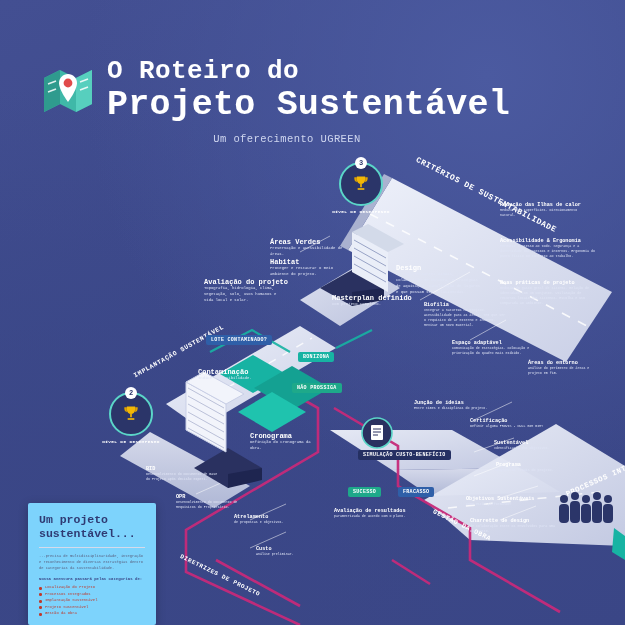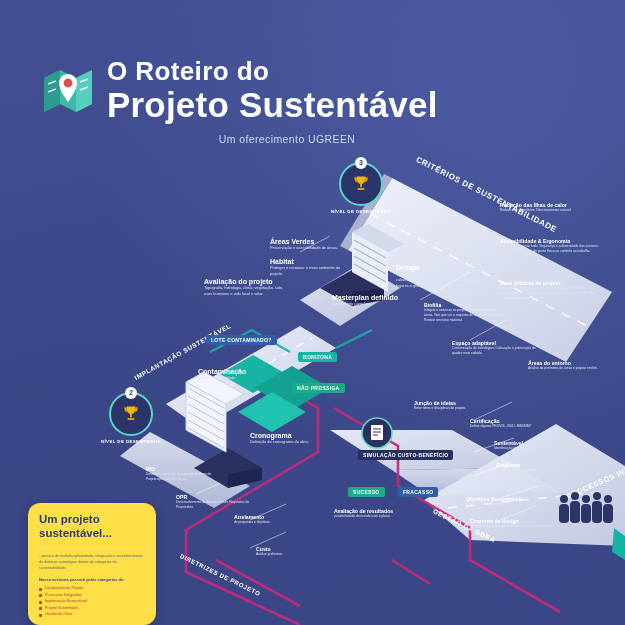--- a/index.html
+++ b/index.html
@@ -3,21 +3,21 @@
 <meta charset="utf-8">
 <style>
   html,body{margin:0;padding:0;}
   body{
     width:625px;height:625px;overflow:hidden;
     background:#3f4c8c;
     font-family:"Liberation Sans", sans-serif;
     color:#ffffff;
     position:relative;
   }
-  #stage{position:absolute;inset:0;overflow:hidden;}
+  #stage{position:absolute;inset:0;overflow:hidden;font-family:Liberation Mono, monospace;}
 
   
   .bg{
     position:absolute;inset:0;
     background:
       radial-gradient(circle at 78% 12%, #4b5aa0 0%, rgba(75,90,160,0) 55%),
       radial-gradient(circle at 12% 88%, #3a4686 0%, rgba(58,70,134,0) 60%),
       linear-gradient(160deg,#434f92 0%,#3d4a8c 45%,#3a4686 100%);
   }
 
@@ -80,21 +80,21 @@
     padding:2px 5px;border-radius:2px;letter-spacing:.3px;white-space:nowrap;
   }
   .pill.green{background:#1ea98a;}
   .pill.blue{background:#2f5fa8;}
   .pill.teal{background:#17b3a3;}
   .pill.dark{background:#253062;}
 
   
   .card{
     position:absolute;left:28px;top:503px;width:128px;height:122px;
-    background:#fde047;color:#2b3569;border-radius:12px;
+    background:#7dd3fc;color:#2b3569;border-radius:2px;
     padding:10px 11px;box-sizing:border-box;
     box-shadow:0 2px 10px rgba(0,0,0,.25);
   }
   .card h3{margin:0;font-size:11.5px;line-height:1.18;font-weight:bold;color:#2f3a73;}
   .card .rule{height:1px;background:#d6daea;margin:7px 0 6px;}
   .card p{margin:0 0 6px;font-size:3.7px;line-height:1.55;color:#5a6180;}
   .card .lead{font-size:4px;font-weight:bold;color:#3a4686;margin-bottom:4px;}
   .card ul{margin:0;padding:0;list-style:none;}
   .card li{font-size:3.8px;color:#c0392b;margin-bottom:2.5px;position:relative;padding-left:6px;}
   .card li:before{

